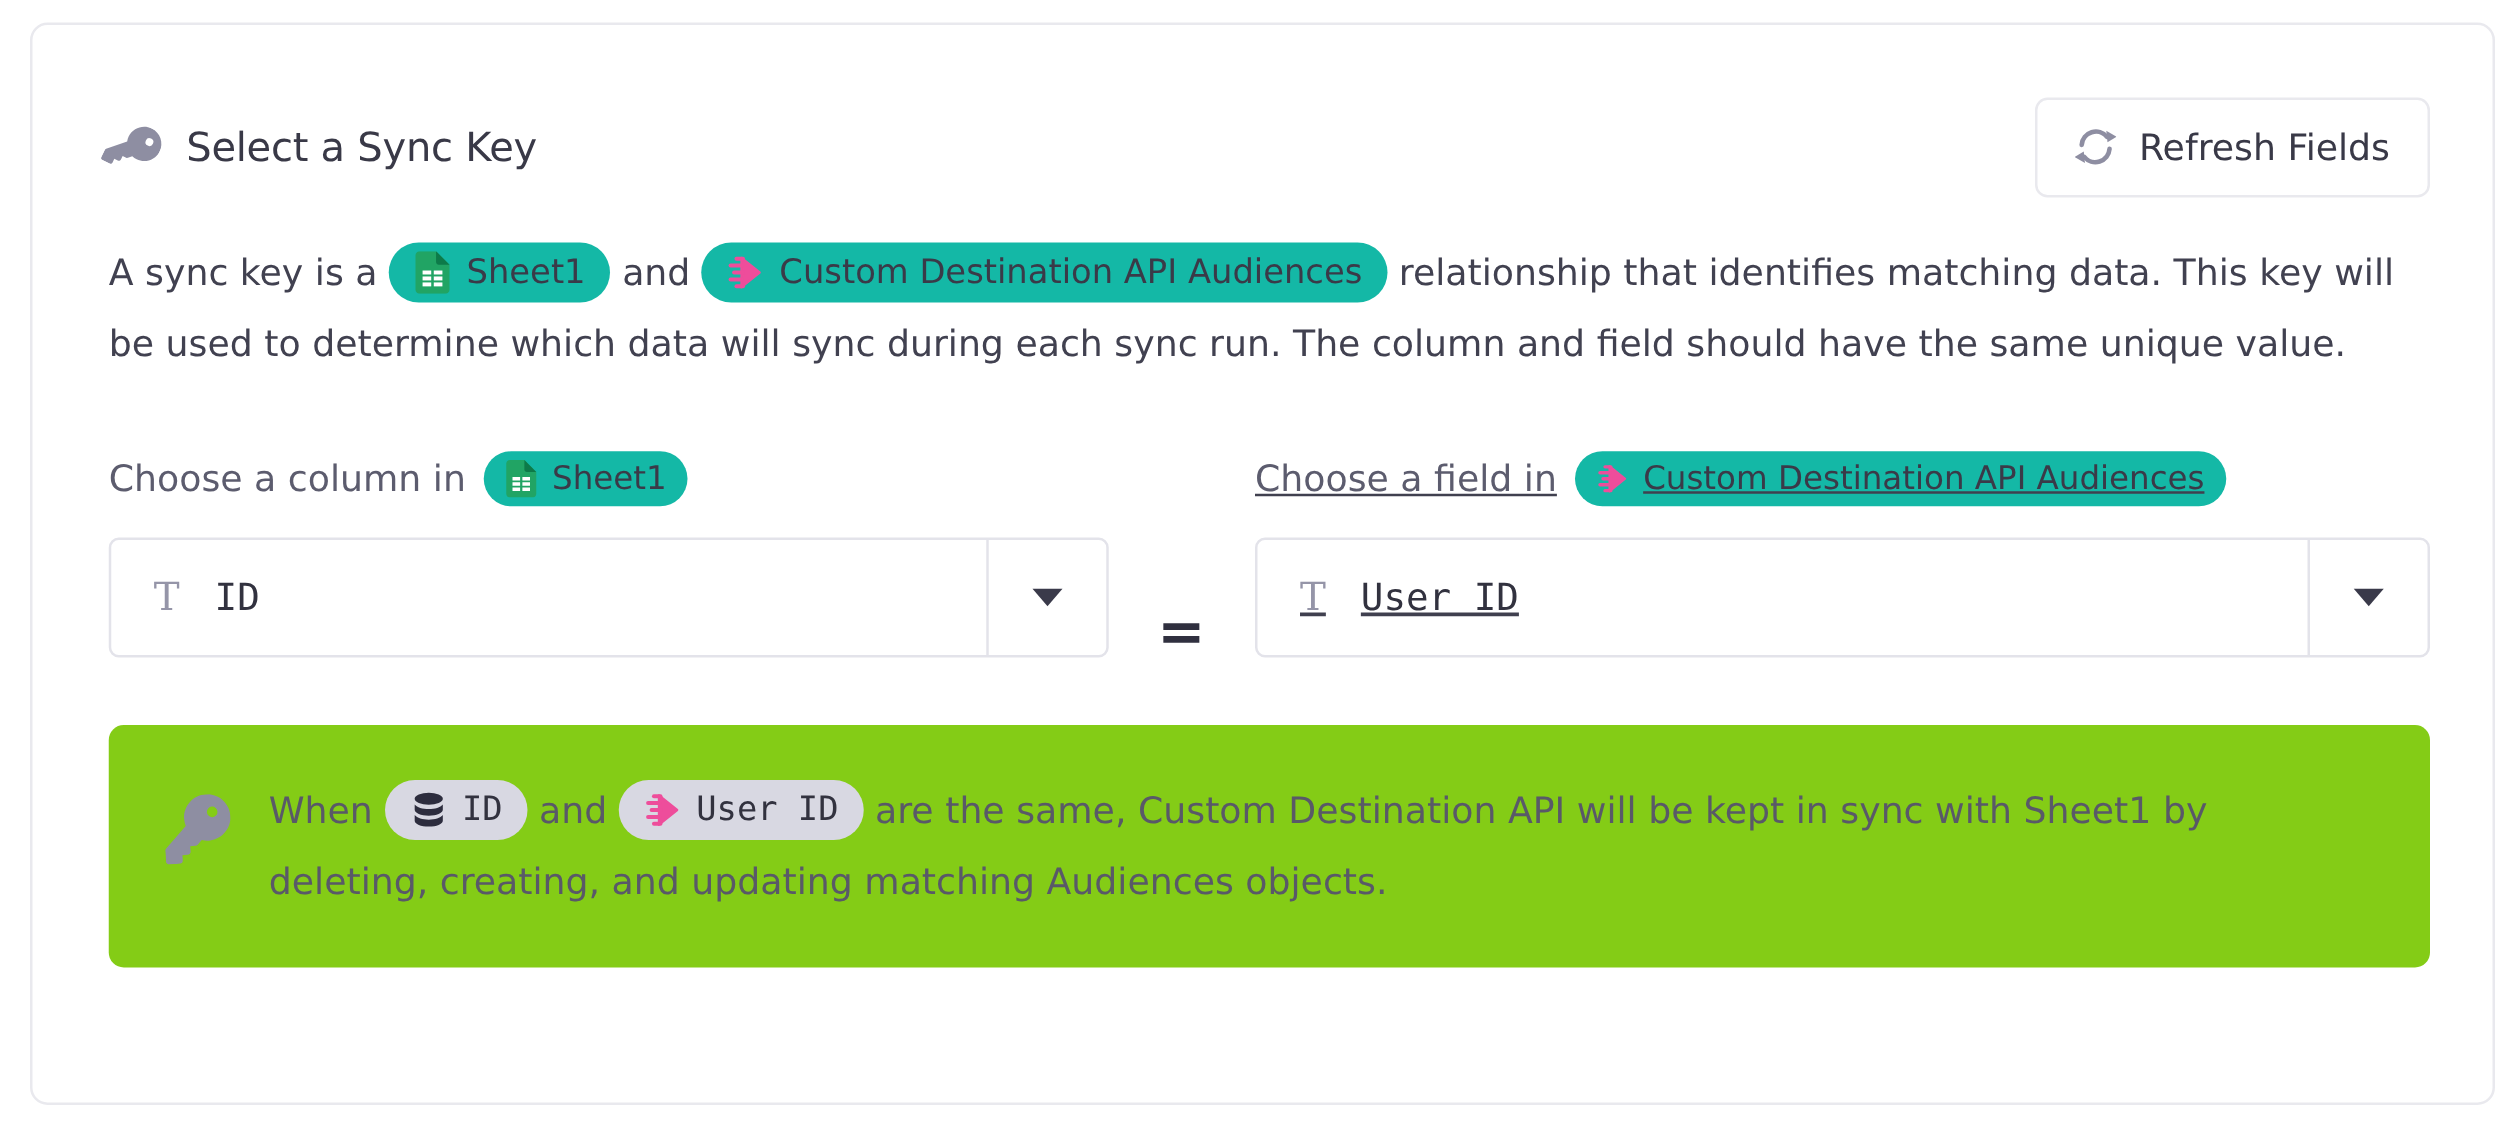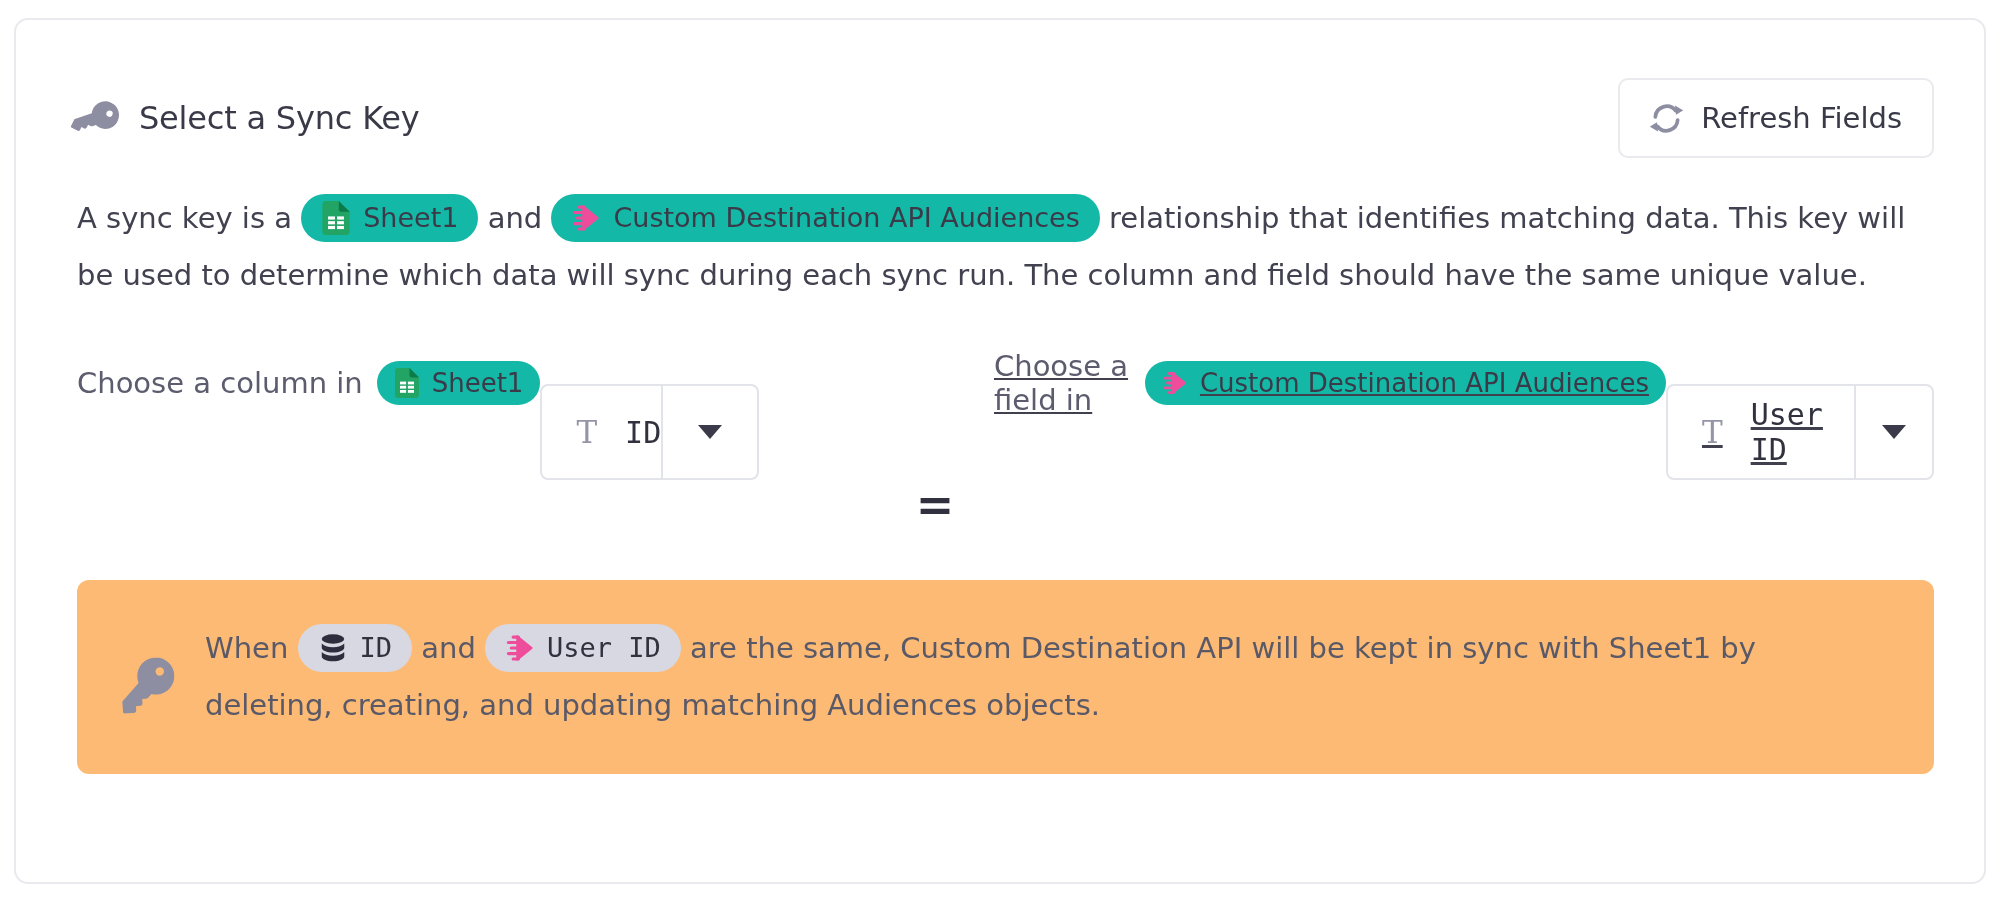--- a/index.html
+++ b/index.html
@@ -1,50 +1,50 @@
 <!DOCTYPE html>
 <html><head>
 <meta charset="utf-8">
 <style>
   * { box-sizing: border-box; margin: 0; padding: 0; }
   html, body { width: 2014px; height: 902px; background: #ffffff; }
   body { font-family: "DejaVu Sans", sans-serif; color: #40404f; position: relative; }
 
   .card {
-    position: absolute; left: 14px; top: 18px; width: 1972px; height: 866px;
+    position: absolute; left: 24px; top: 18px; width: 1972px; height: 866px;
     background: #ffffff; border: 2px solid #e9e9ee; border-radius: 14px;
     padding: 58px 50px 40px 61px; overflow: hidden;
   }
 
   
   .header-row { display: flex; justify-content: space-between; align-items: center; height: 80px; }
   .title-group { display: flex; align-items: center; gap: 22px; }
   .title-key-icon { width: 40px; height: 40px; transform: rotate(26deg); flex: 0 0 auto; }
   .page-title { font-size: 32px; font-weight: 500; color: #393947; letter-spacing: -0.2px; }
   .refresh-btn {
-    display: flex; align-items: center; gap: 18px; background: #fff;
+    display: flex; gap: 18px; background: #fff;
     border: 2px solid #e9e9ee; border-radius: 10px; padding: 21px 30px;
     font-family: "DejaVu Sans", sans-serif; font-size: 29px; color: #393947; cursor: pointer;
   }
   .refresh-icon { width: 33px; height: 33px; }
 
   
   .intro { margin-top: 32px; font-size: 29px; line-height: 57px; color: #414150; max-width: 1880px; }
   .pill {
     display: inline-flex; align-items: center; gap: 12px; vertical-align: middle;
     background: #14b8a6; border-radius: 999px; padding: 4px 20px;
     font-size: 27px; line-height: 40px; color: #3a3a48; white-space: nowrap;
     position: relative; top: -2px;
   }
   .pill .pill-icon { width: 30px; height: 34px; flex: 0 0 auto; display: block; }
   .pill .pill-icon.sq { height: 30px; }
 
   
   .sync-row { display: flex; margin-top: 56px; align-items: flex-start; }
-  .col { display: flex; }
+  .col { display: flex; flex-direction: column; }
   .col-left { width: 800px; }
   .col-right { width: 940px; text-decoration: underline; }
   .picker-label { display: flex; align-items: center; gap: 14px; font-size: 29px; color: #5c5c6e; height: 46px; }
   .picker-label .pill { font-size: 26px; padding: 2px 17px; top: 0; }
   .picker-label .pill .pill-icon { width: 26px; height: 30px; }
   .picker-label .pill .pill-icon.sq { height: 26px; }
 
   .select-box {
     margin-top: 24px; height: 96px; border: 2px solid #e3e3ea; border-radius: 8px;
     background: #fff; display: flex; align-items: center; cursor: pointer;
@@ -52,22 +52,22 @@
   .t-icon { margin-left: 34px; font-family: "DejaVu Serif", serif; font-size: 31px; font-weight: 500; color: #9595a8; }
   .select-value { margin-left: 28px; font-family: "DejaVu Sans Mono", monospace; font-size: 30px; color: #32323f; }
   .caret-zone { margin-left: auto; width: 96px; align-self: stretch; border-left: 2px solid #e3e3ea; display: flex; align-items: center; justify-content: center; }
   .caret-down { width: 0; height: 0; border-left: 12px solid transparent; border-right: 12px solid transparent; border-top: 14px solid #3a3a4a; }
 
   .eq-zone { flex: 1; text-align: center; }
   .equals { display: inline-block; margin-top: 118px; font-size: 46px; font-weight: 700; color: #30303f; letter-spacing: 1px; }
 
   
   .info-box {
-    margin-top: 48px; background: #fdba74; border-radius: 12px;
-    padding: 40px 44px 40px 0; display: flex; align-items: center; min-height: 190px;
+    margin-top: 48px; background: #84cc16; border-radius: 12px;
+    padding: 40px 44px 40px 0; display: flex; align-items: flex-start; min-height: 190px;
   }
   .info-key-icon { width: 54px; height: 54px; flex: 0 0 auto; margin: 16px 30px 0 44px; transform: rotate(-4deg); }
   .info-text { font-size: 29px; line-height: 57px; color: #595968; }
   .info-text .pill { background: #d8d8e2; }
   .mono-pill-label { font-family: "DejaVu Sans Mono", monospace; font-size: 27px; color: #32323f; }
 </style>
 </head>
 <body>
 
 <svg width="0" height="0" style="position:absolute">

